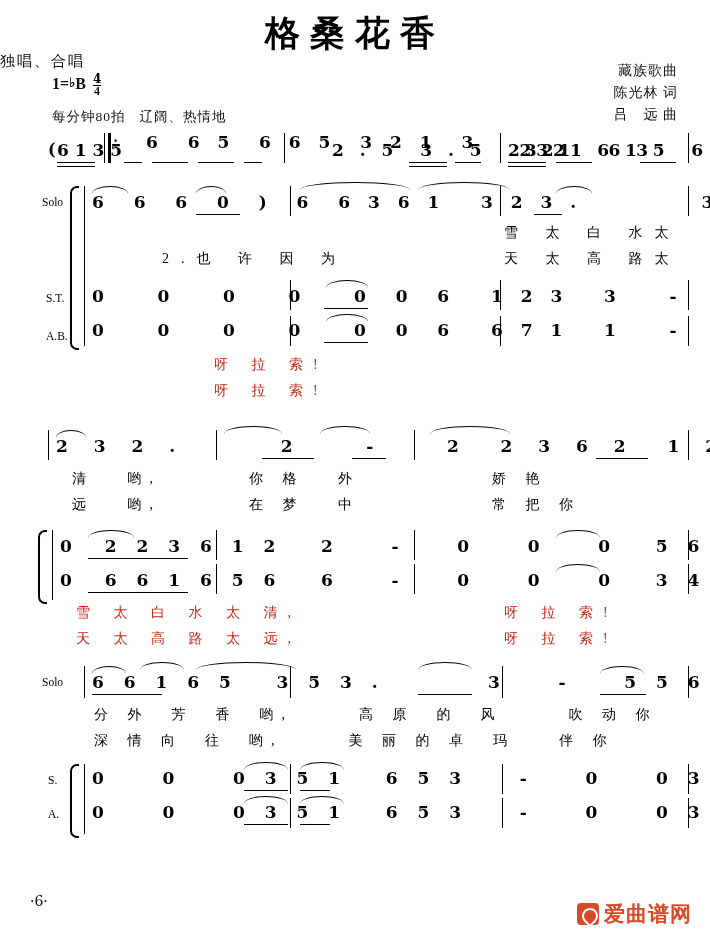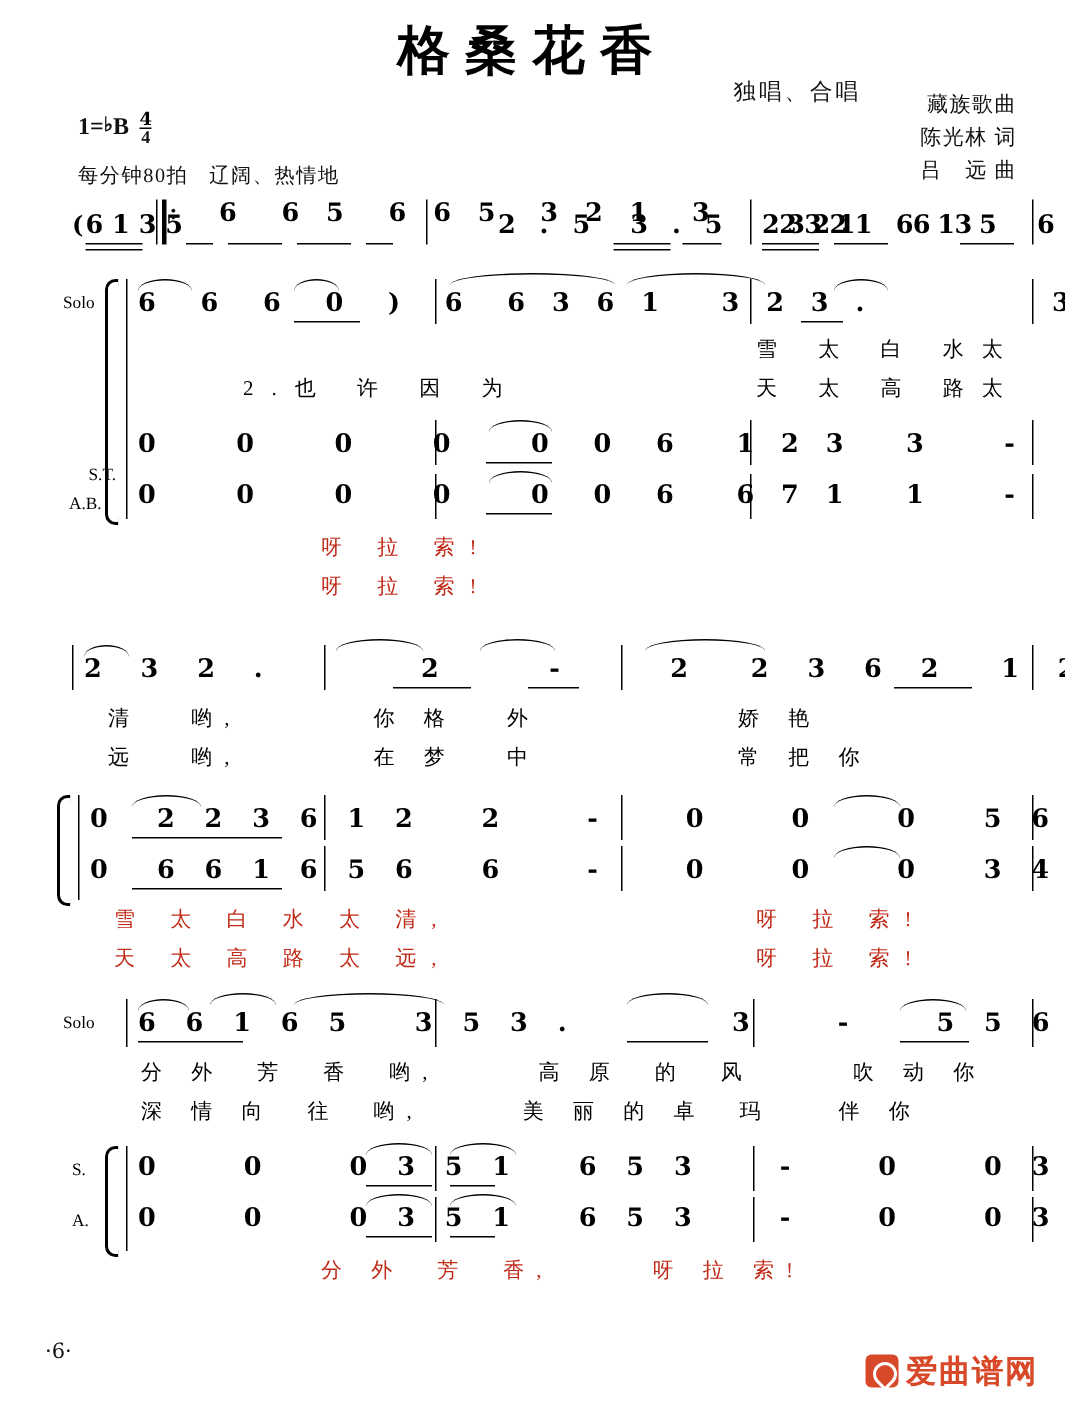--- a/index.html
+++ b/index.html
@@ -31,21 +31,21 @@
     font-size: 35px;
     font-weight: bold;
     letter-spacing: 10px;
     color: #000;
   }
   .subtitle {
     position: absolute;
     top: 52px;
     left: 0;
     width: 574px;
-    text-align: right;
+    text-align: left;
     font-family: Liberation Sans, sans-serif;
     font-size: 15px;
     letter-spacing: 2px;
   }
   .credits {
     position: absolute;
     top: 60px;
     right: 32px;
     text-align: right;
     font-size: 14px;
@@ -237,21 +237,21 @@
   <div class="underline" style="left:508px; top:162px; width:38px;"></div>
   <div class="underline" style="left:508px; top:166px; width:38px;"></div>
   <div class="underline" style="left:556px; top:162px; width:36px;"></div>
   <div class="underline" style="left:640px; top:162px; width:36px;"></div>
   <div class="bar" style="left:688px; top:133px; height:30px;"></div>
 
   <div class="brace" style="left:70px; top:186px; height:160px;"></div>
   <div class="bar" style="left:84px; top:186px; height:160px;"></div>
 
   <div class="lbl" style="left:42px; top:196px;">Solo</div>
-  <div class="lbl" style="left:46px; top:311px;margin-left:13px;">S.T.</div>
+  <div class="lbl" style="left:46px; top:292px;">S.T.</div>
   <div class="lbl" style="left:46px; top:330px;">A.B.</div>
 
   <div class="num" style="left:92px; top:192px; letter-spacing:6px;">6  6  6  0  )  6  6 3 6 1   3 2 3 .          3    -    3 3 5 3 . 2 1  6 6 5</div>
   <div class="slur" style="left:92px; top:186px; width:36px;"></div>
   <div class="slur" style="left:196px; top:186px; width:30px;"></div>
   <div class="slur" style="left:300px; top:182px; width:110px;"></div>
   <div class="slur" style="left:418px; top:182px; width:92px;"></div>
   <div class="slur" style="left:556px; top:186px; width:36px;"></div>
   <div class="underline" style="left:196px; top:214px; width:44px;"></div>
   <div class="underline" style="left:534px; top:214px; width:28px;"></div>
@@ -353,21 +353,20 @@
 
   <div class="num" style="left:92px; top:802px; letter-spacing:7px;">0    0    0 3 5 1   6 5 3    -    0    0 3 5 6   0</div>
   <div class="slur" style="left:244px; top:796px; width:44px;"></div>
   <div class="slur" style="left:300px; top:796px; width:44px;"></div>
   <div class="underline" style="left:244px; top:824px; width:44px;"></div>
   <div class="underline" style="left:300px; top:824px; width:30px;"></div>
   <div class="bar" style="left:290px; top:798px; height:30px;"></div>
   <div class="bar" style="left:502px; top:798px; height:30px;"></div>
   <div class="bar" style="left:688px; top:798px; height:30px;"></div>
 
-  <div class="lyr-red" style="left:214px; top:838px; letter-spacing:8px;">分 外　芳　香,　　　呀 拉 索!</div>
 
   <div class="pagenum">·6·</div>
   <div class="watermark">
     <div class="wm-logo"></div>
     <div class="wm-text">爱曲谱网</div>
   </div>
 
 </div>
 
 </body></html>

